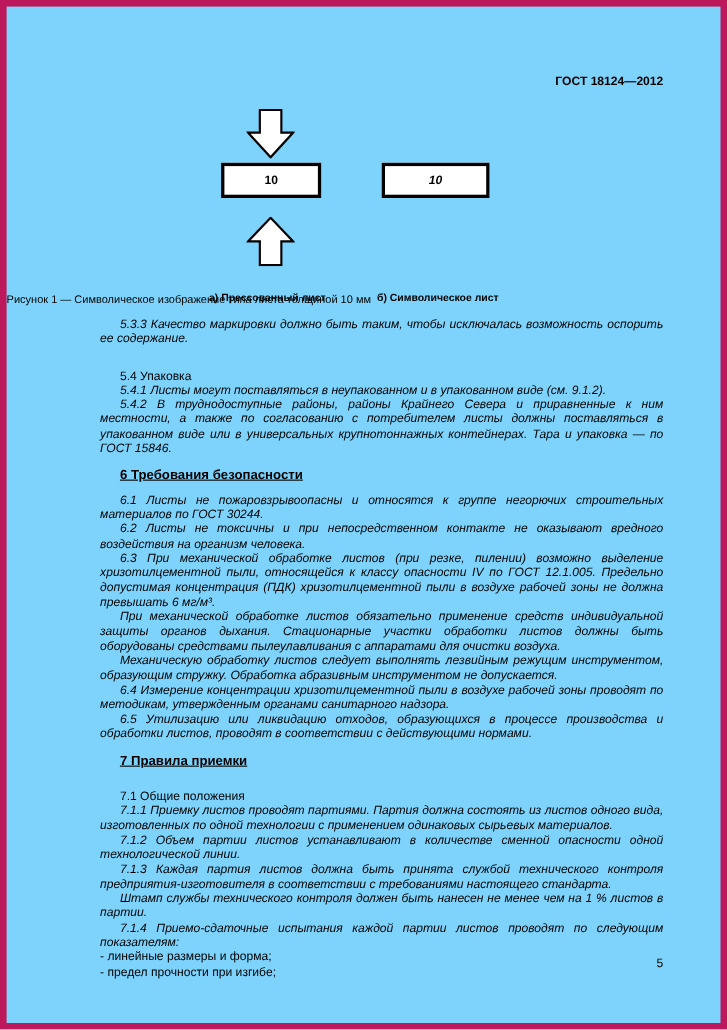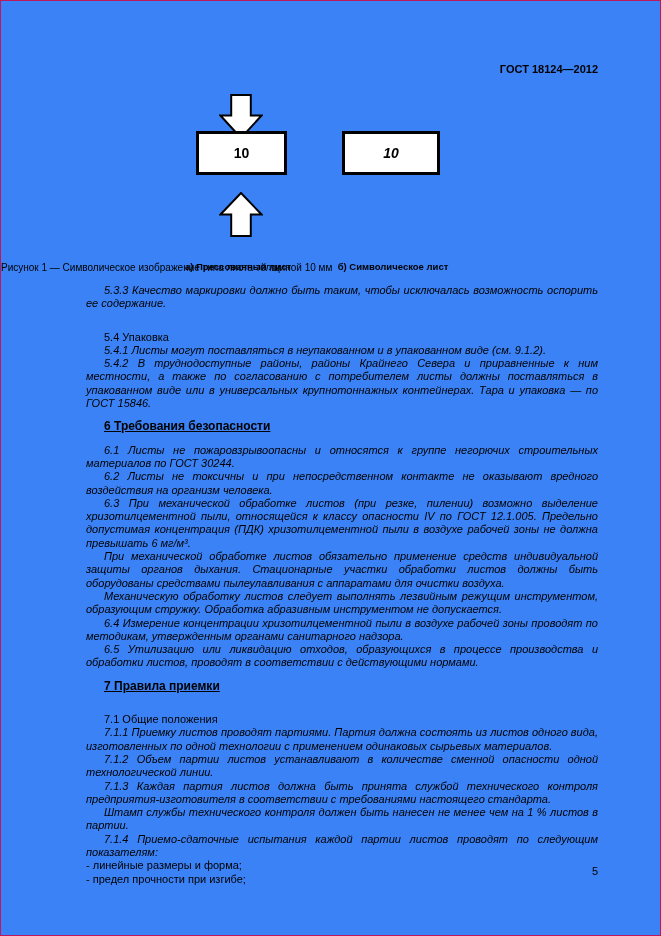--- a/index.html
+++ b/index.html
@@ -3,45 +3,45 @@
 <meta charset="utf-8">
 <style>
   * { margin: 0; padding: 0; box-sizing: border-box; }
   html, body { background: #ffffff; }
   body { font-family: "Liberation Sans", sans-serif; color: #000; }
 
   .page {
     position: relative;
     width: 661px;
     height: 936px;
-    background: #3b82f6;
-    border: 1px solid #be185d;
+    background: #7dd3fc;
+    border: 6px solid #be185d;
     overflow: hidden;
   }
 
   .doc-header {
     position: absolute;
     top: 62px; left: 85px; width: 512px;
     text-align: right;
     font-size: 11px;
     font-weight: bold;
   }
 
   
   .figure { position: absolute; top: 88px; left: 0; width: 661px; height: 196px; }
   .arrow { position: absolute; width: 44px; height: 45px; }
   .arrow-down { left: 218px; top: 5px; }
   .arrow-up   { left: 218px; top: 103px; }
   .sheet {
     position: absolute;
-    top: 42px; height: 44px;
+    top: 54px; height: 32px;
     border: 3px solid #000;
     background: #fff;
     display: flex; align-items: center; justify-content: center;
-    font-size: 14px; font-weight: bold;
+    font-size: 11px; font-weight: bold;
   }
   .sheet-left  { left: 195px; width: 91px; }
   .sheet-right { left: 341px; width: 98px; }
   .sheet-right .val { font-style: italic; }
   .sub-label {
     position: absolute; top: 153px; width: 190px;
     text-align: center; font-size: 9.5px; font-weight: bold; margin-top: 19px;
   }
   .label-a { left: 142px; }
   .label-b { left: 297px; }

